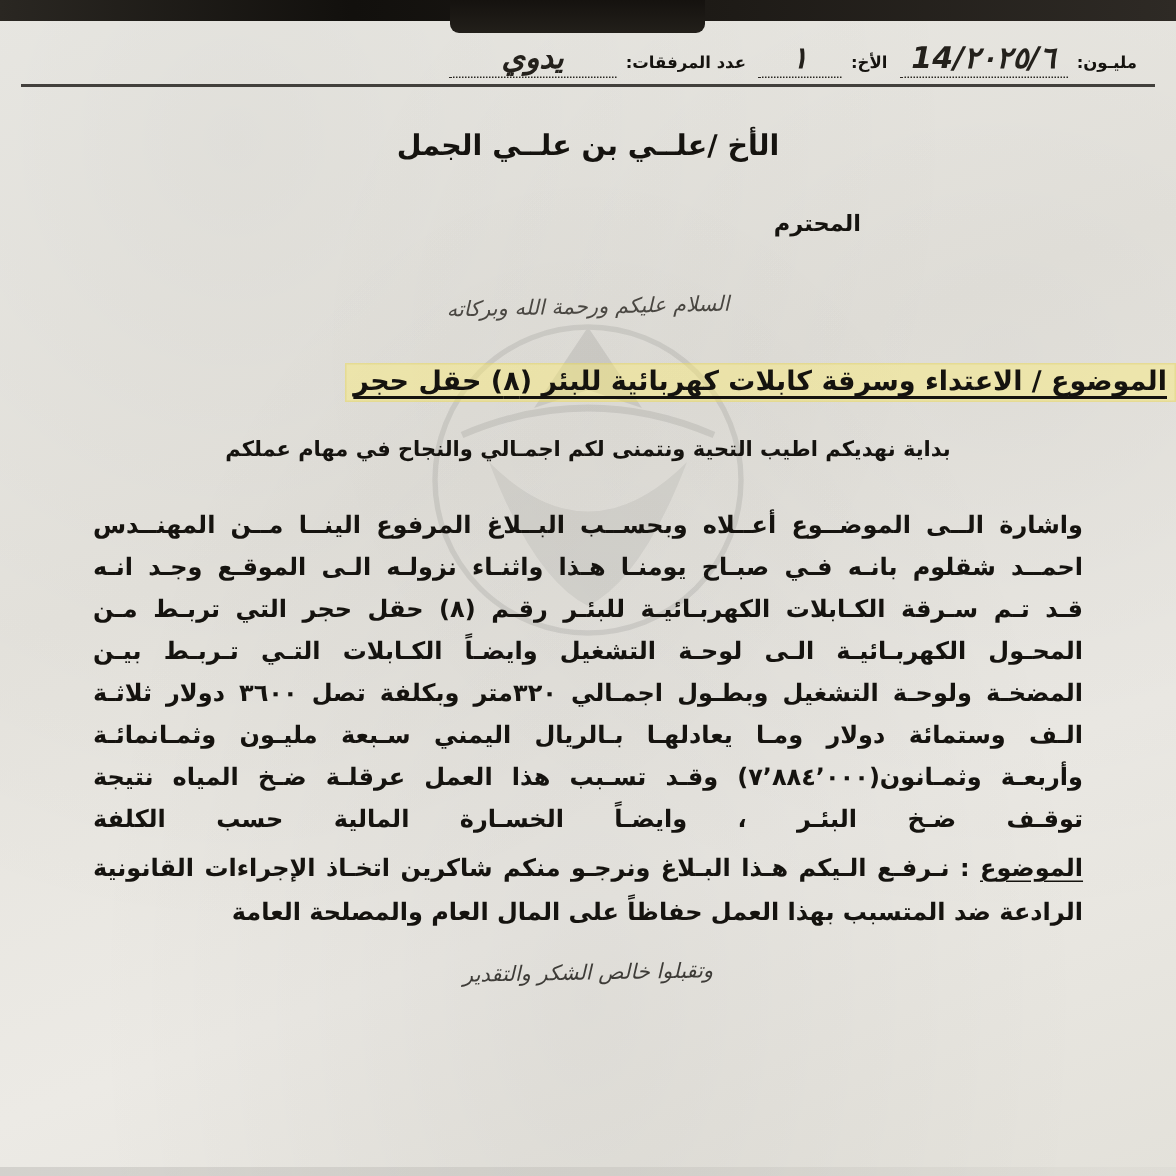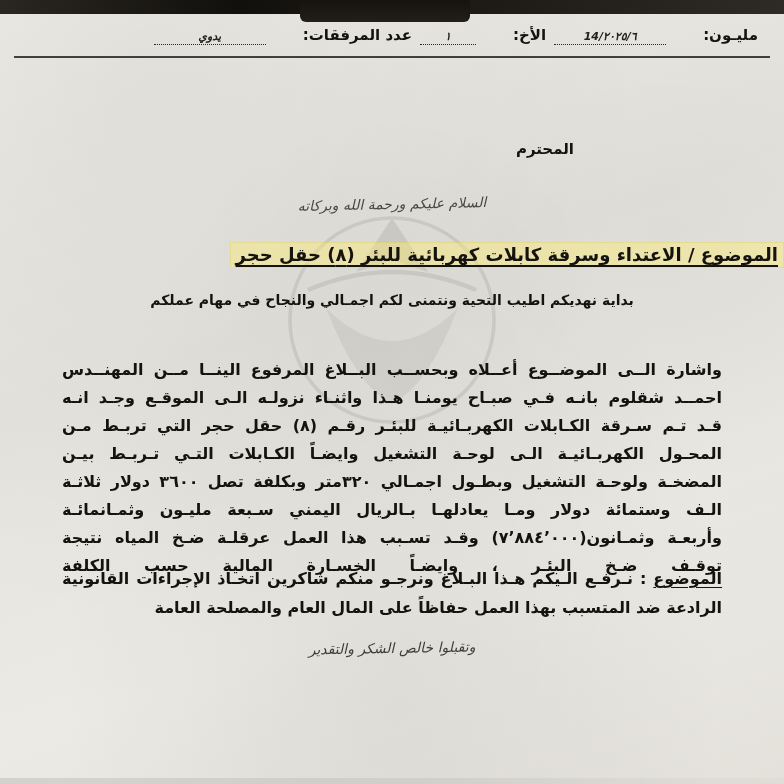--- a/index.html
+++ b/index.html
@@ -59,23 +59,23 @@
     font-size: 15px;
     font-weight: bold;
     letter-spacing: 0;
   }
   .hdr-field {
     display: flex;
     align-items: baseline;
     gap: 6px;
     white-space: nowrap;
   }
-  .hdr-label { font-weight: bold; font-size: 15px; margin-left: 31px; }
+  .hdr-label { font-weight: bold; font-size: 11px; }
   .hdr-value {
-    font-size: 11px;
+    font-size: 20px;
     min-width: 40px;
     border-bottom: 1px dotted #2b2823;
     padding: 0 8px 1px 8px;
     text-align: center;
     font-family: "DejaVu Sans", "Liberation Sans", sans-serif;
   }
   .hdr-value.wide { min-width: 96px; }
   .hdr-value.hand {
     font-style: italic;
     color: #24211c;
@@ -165,21 +165,20 @@
     top: 336px;
     right: 62px;
     left: 62px;
     font-size: 16px;
     font-weight: bold;
     line-height: 1.75;
     text-align: justify;
     text-align-last: justify;
     letter-spacing: 0.4px;
     word-spacing: 3px;
-    margin-top: 20px;
   }
 
   .closing-block {
     position: absolute;
     top: 565px;
     right: 62px;
     left: 62px;
     font-size: 16px;
     font-weight: bold;
     line-height: 1.8;
@@ -253,20 +252,21 @@
       </div>
       <div class="hdr-field">
         <span class="hdr-label">عدد المرفقات:</span>
         <span class="hdr-value wide hand">يدوي</span>
       </div>
       <div class="hdr-spacer"></div>
     </div>
     <div class="header-rule"></div>
 
     <div class="addressee">
+      <div class="line1">الأخ /علــي بن علــي الجمل</div>
     </div>
     <div class="respect">المحترم</div>
 
     <div class="salutation">السلام عليكم ورحمة الله وبركاته</div>
 
     <div class="subject">
       <span class="hl">الموضوع / الاعتداء وسرقة كابلات كهربائية للبئر (٨) حقل حجر</span>
     </div>
 
     <div class="greeting">بداية نهديكم اطيب التحية ونتمنى لكم اجمـالي والنجاح في مهام عملكم</div>

